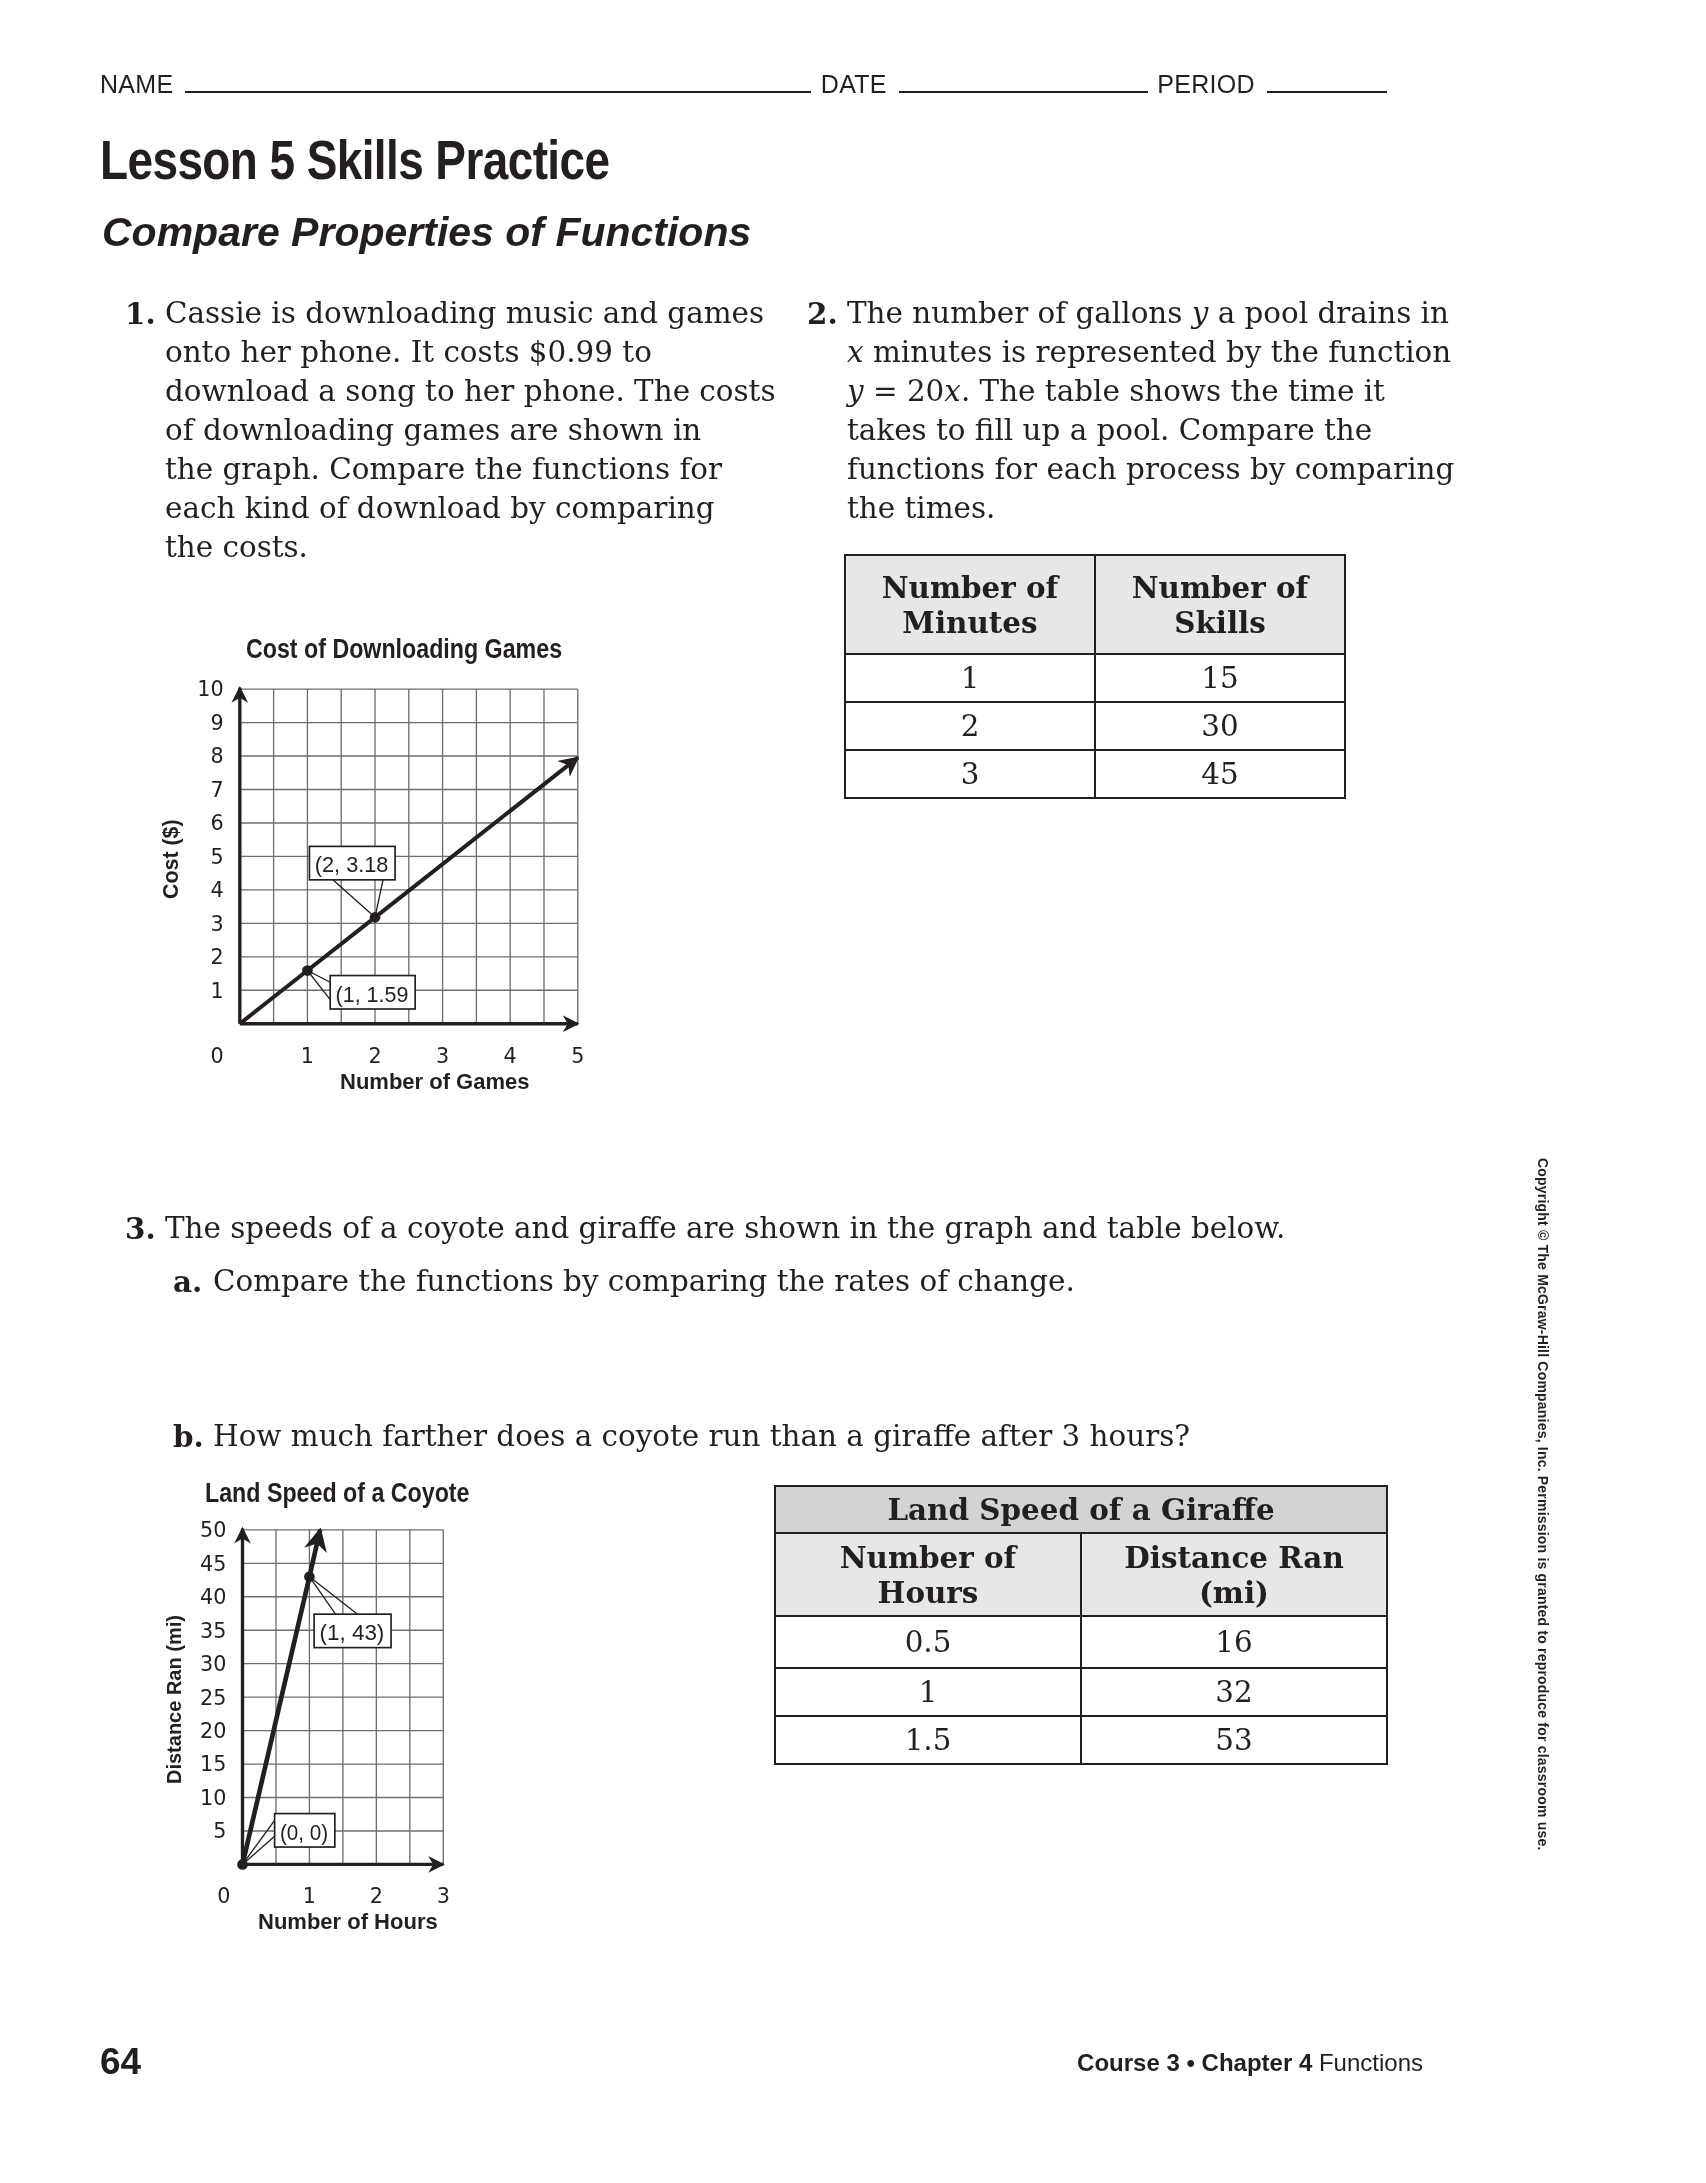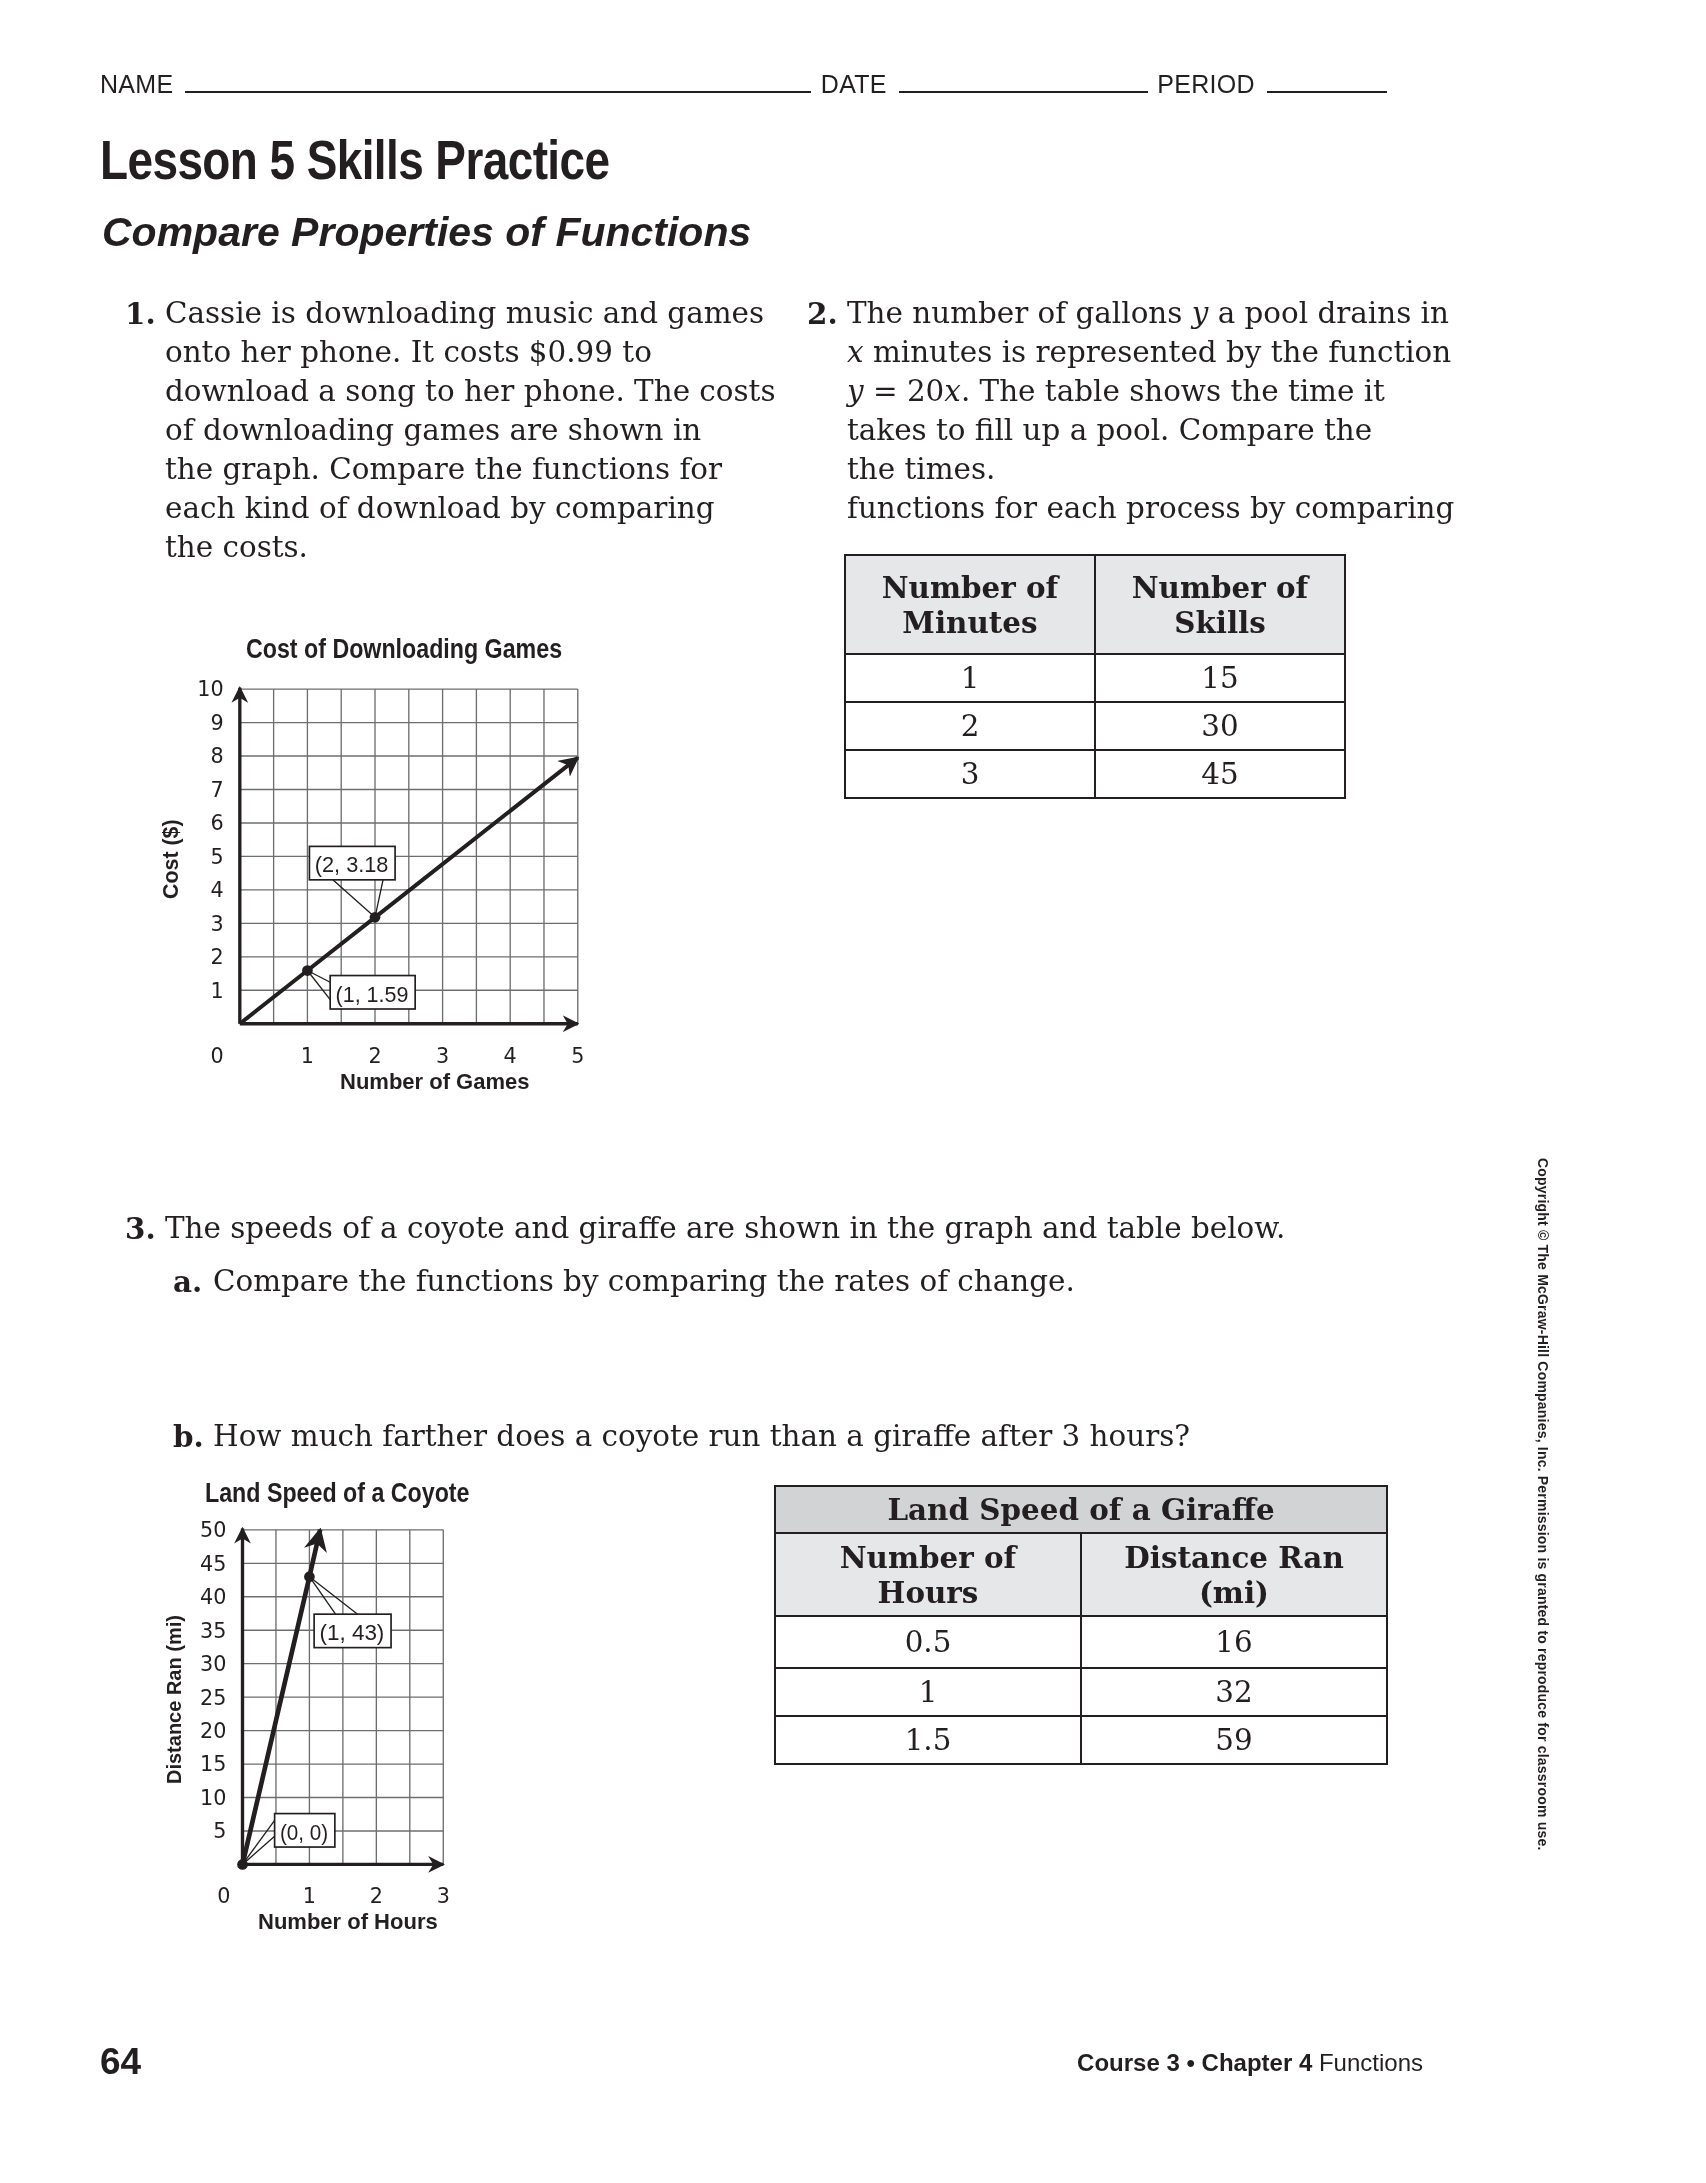--- a/index.html
+++ b/index.html
@@ -118,22 +118,22 @@
       <text x="470" y="1232" font-size="34" font-family="Liberation Sans, sans-serif" fill="#231f20" textLength="110" lengthAdjust="spacingAndGlyphs">(2, 3.18</text>
     </svg>
 </div>
 
 <div class="abs para serif" style="top:294px; left:847px; width:602px;">
   <span class="num" style="left:-40px; top:0;">2.</span>
   <span class="line">The number of gallons <i>y</i> a pool drains in</span>
   <span class="line"><i>x</i> minutes is represented by the function</span>
   <span class="line"><i>y</i> = 20<i>x</i>. The table shows the time it</span>
   <span class="line">takes to fill up a pool. Compare the</span>
+  <span class="line">functions for each process by comparing</span>
   <span class="line">the times.</span>
-  <span class="line">functions for each process by comparing</span>
 </div>
 
 <table class="tbl" style="left:844px; top:554px; width:502px;">
   <tbody>
       <tr style="height:99px;">
     <th style="width:50%;"><span>Number of</span><br><span>Minutes</span></th>
     <th><span>Number of</span><br><span>Skills</span></th>
   </tr>
   <tr style="height:48px;">
     <td>1</td>
@@ -232,21 +232,21 @@
   <tr style="height:52px;">
     <td>0.5</td>
     <td>16</td>
   </tr>
   <tr style="height:48px;">
     <td>1</td>
     <td>32</td>
   </tr>
   <tr style="height:48px;">
     <td>1.5</td>
-    <td>59</td>
+    <td>53</td>
   </tr>
 </tbody>
   </table>
 
 <div class="abs footer-page sans">64</div>
 <div class="abs footer-course sans">
   <b>Course 3</b>
   <b>•</b>
   <b>Chapter 4</b>
   <span>Functions</span>

